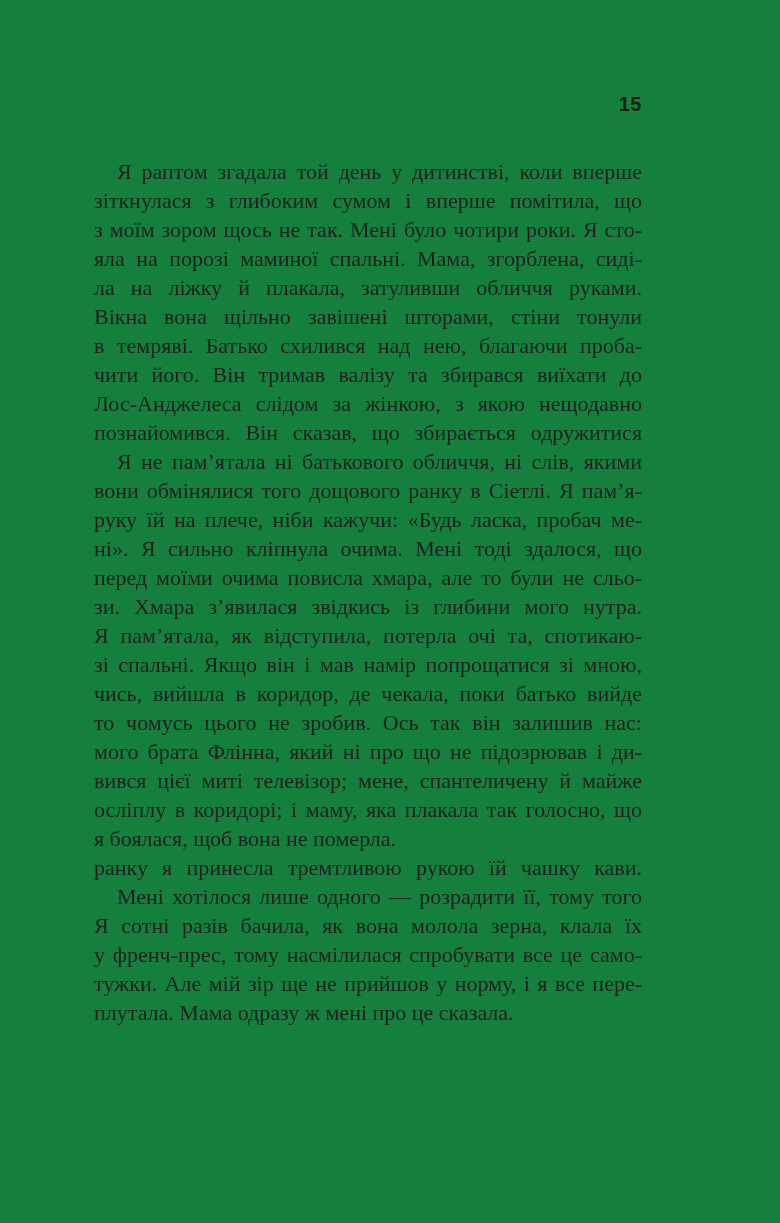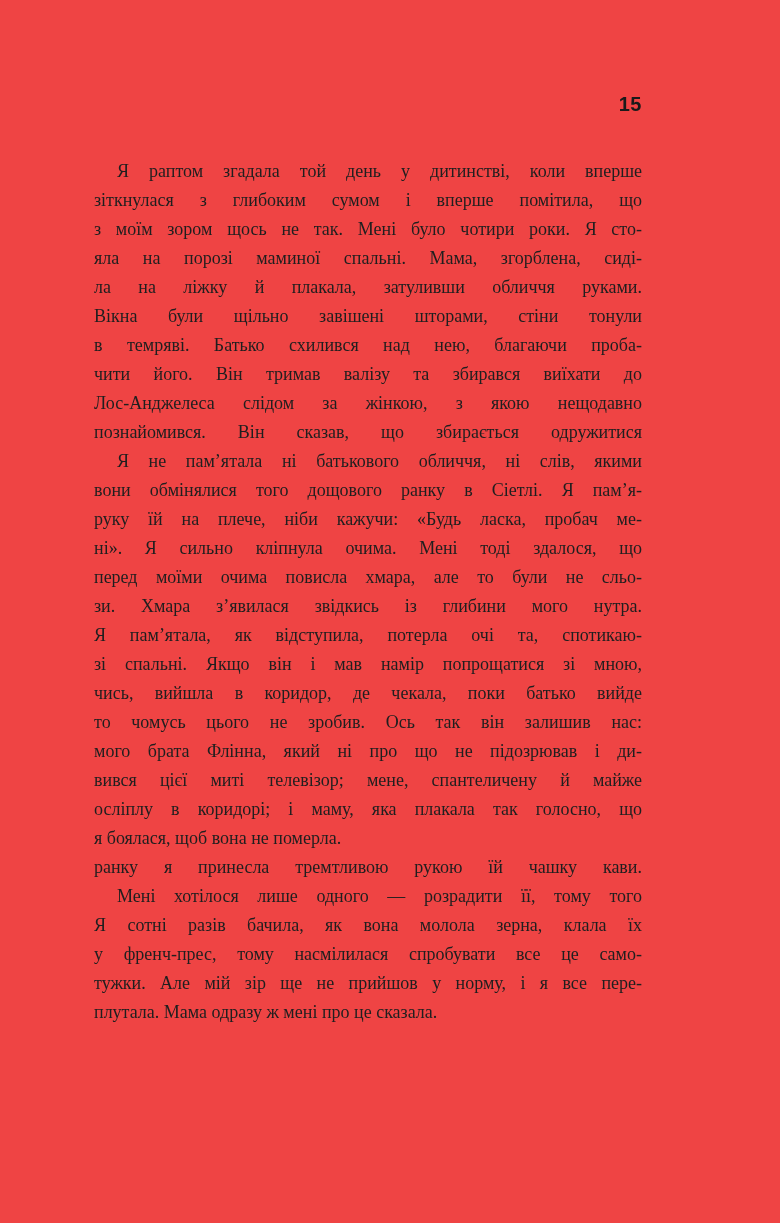--- a/index.html
+++ b/index.html
@@ -9,40 +9,40 @@
   body {
     width: 780px;
     height: 1223px;
     background: #ffffff;
     position: relative;
     overflow: hidden;
   }
   .book-page {
     position: absolute;
     inset: 0;
-    background: #ef4444;
+    background: #15803d;
   }
   .page-number {
     position: absolute;
     top: 94px;
     right: 138px;
     font-family: "Liberation Sans", "DejaVu Sans", sans-serif;
     font-size: 20px;
     line-height: 1;
     font-weight: 600;
     letter-spacing: 0.5px;
     color: #1a1a1a;
   }
   .page-text {
     position: absolute;
     left: 94px;
     top: 157px;
     width: 548px;
     font-family: "Liberation Serif", "DejaVu Serif", serif;
-    font-size: 18px;
+    font-size: 22px;
     line-height: 29px;
     color: #1f1f1f;
   }
   .paragraph {
     margin: 0;
     padding: 0;
   }
   .line {
     text-align: justify;
     text-align-last: justify;
@@ -60,21 +60,21 @@
 
 <div class="book-page">
   <div class="page-number">15</div>
   <div class="page-text">
       <div class="paragraph">
         <div class="line first">Я раптом згадала той день у дитинстві, коли вперше</div>
         <div class="line">зіткнулася з глибоким сумом і вперше помітила, що</div>
         <div class="line">з моїм зором щось не так. Мені було чотири роки. Я сто-</div>
         <div class="line">яла на порозі маминої спальні. Мама, згорблена, сиді-</div>
         <div class="line">ла на ліжку й плакала, затуливши обличчя руками.</div>
-        <div class="line">Вікна були щільно завішені шторами, стіни тонули</div>
+        <div class="line">Вікна вона щільно завішені шторами, стіни тонули</div>
         <div class="line">в темряві. Батько схилився над нею, благаючи проба-</div>
         <div class="line">чити його. Він тримав валізу та збирався виїхати до</div>
         <div class="line">Лос-Анджелеса слідом за жінкою, з якою нещодавно</div>
         <div class="line">познайомився. Він сказав, що збирається одружитися</div>
       </div>
       <div class="paragraph">
         <div class="line first">Я не пам’ятала ні батькового обличчя, ні слів, якими</div>
         <div class="line">вони обмінялися того дощового ранку в Сіетлі. Я пам’я-</div>
         <div class="line">руку їй на плече, ніби кажучи: «Будь ласка, пробач ме-</div>
         <div class="line">ні». Я сильно кліпнула очима. Мені тоді здалося, що</div>

